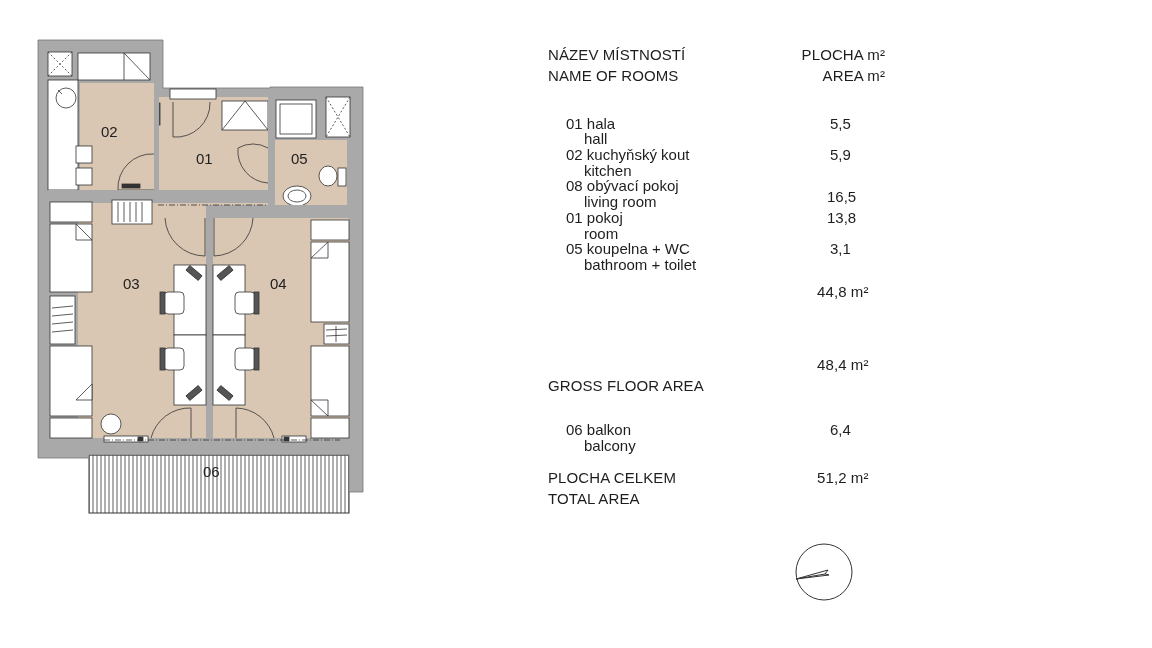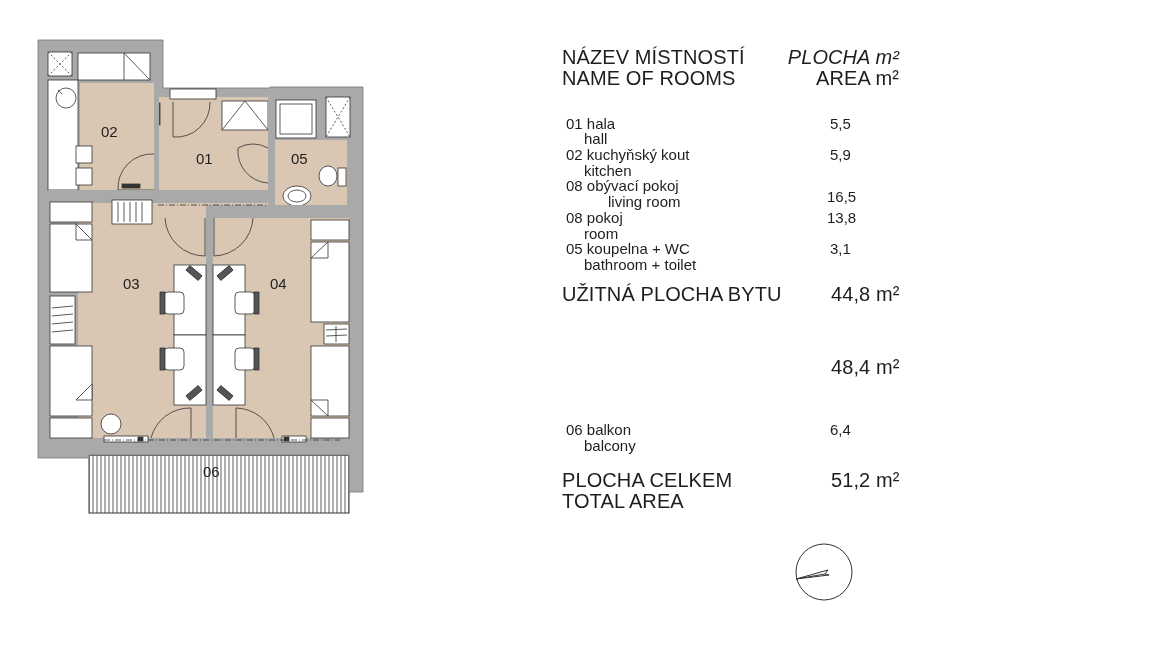--- a/index.html
+++ b/index.html
@@ -4,21 +4,21 @@
 <style>
   html, body { margin: 0; padding: 0; }
   body {
     width: 1152px; height: 648px; background: #ffffff; position: relative; overflow: hidden;
     font-family: "Liberation Sans", sans-serif; color: #1e1e1e;
   }
   .plan { position: absolute; left: 0; top: 0; width: 400px; height: 560px; }
   .legend { position: absolute; left: 0; top: 0; width: 1152px; height: 648px; pointer-events: none; }
   .legend * { pointer-events: auto; }
   .t { position: absolute; white-space: nowrap; }
-  .big { font-size: 20px; letter-spacing: 0.1px; margin-left: 14px; }
+  .big { font-size: 15px; letter-spacing: 0.1px; }
   .small { font-size: 15px; }
   .right { text-align: right; }
   .compass { position: absolute; left: 794px; top: 542px; width: 60px; height: 60px; }
 </style>
 </head>
 <body>
 
 <svg class="plan" viewBox="0 0 400 560" xmlns="http://www.w3.org/2000/svg">
   <defs>
     <pattern id="balc" width="4" height="10" patternUnits="userSpaceOnUse">
@@ -171,46 +171,46 @@
     <text x="291" y="164">05</text>
     <text x="123" y="289">03</text>
     <text x="270" y="289">04</text>
     <text x="203" y="477">06</text>
   </g>
 </svg>
 
 <div class="legend">
   <div class="t big" style="left:548px; top:46px;">NÁZEV MÍSTNOSTÍ</div>
   <div class="t big" style="left:548px; top:67px;">NAME OF ROOMS</div>
-  <div class="t big right" style="left:760px; width:125px; top:46px;font-style:italic;">PLOCHA m²</div>
+  <div class="t big right" style="left:760px; width:125px; top:46px;">PLOCHA m²</div>
   <div class="t big right" style="left:760px; width:125px; top:67px;">AREA m²</div>
 
   <div class="t small" style="left:566px; top:115px;">01 hala</div>
   <div class="t small" style="left:584px; top:130px;">hall</div>
   <div class="t small" style="left:830px; top:115px;">5,5</div>
 
   <div class="t small" style="left:566px; top:146px;">02 kuchyňský kout</div>
   <div class="t small" style="left:584px; top:162px;">kitchen</div>
   <div class="t small" style="left:830px; top:146px;">5,9</div>
 
   <div class="t small" style="left:566px; top:177px;">08 obývací pokoj</div>
-  <div class="t small" style="left:584px; top:193px;margin-left:24px;">living room</div>
+  <div class="t small" style="left:584px; top:193px;">living room</div>
   <div class="t small" style="left:827px; top:188px;">16,5</div>
 
-  <div class="t small" style="left:566px; top:209px;">08 pokoj</div>
+  <div class="t small" style="left:566px; top:209px;">01 pokoj</div>
   <div class="t small" style="left:584px; top:225px;">room</div>
   <div class="t small" style="left:827px; top:209px;text-align:right;">13,8</div>
 
   <div class="t small" style="left:566px; top:240px;">05 koupelna + WC</div>
   <div class="t small" style="left:584px; top:256px;">bathroom + toilet</div>
   <div class="t small" style="left:830px; top:240px;">3,1</div>
 
-  <div class="t big" style="left:548px; top:283px;">UŽITNÁ PLOCHA BYTU</div>
   <div class="t big" style="left:817px; top:283px;">44,8 m²</div>
 
+  <div class="t big" style="left:548px; top:377px;">GROSS FLOOR AREA</div>
   <div class="t big" style="left:817px; top:356px;">48,4 m²</div>
 
   <div class="t small" style="left:566px; top:421px;">06 balkon</div>
   <div class="t small" style="left:584px; top:437px;">balcony</div>
   <div class="t small" style="left:830px; top:421px;">6,4</div>
 
   <div class="t big" style="left:548px; top:469px;">PLOCHA CELKEM</div>
   <div class="t big" style="left:548px; top:490px;">TOTAL AREA</div>
   <div class="t big" style="left:817px; top:469px;">51,2 m²</div>
 </div>

